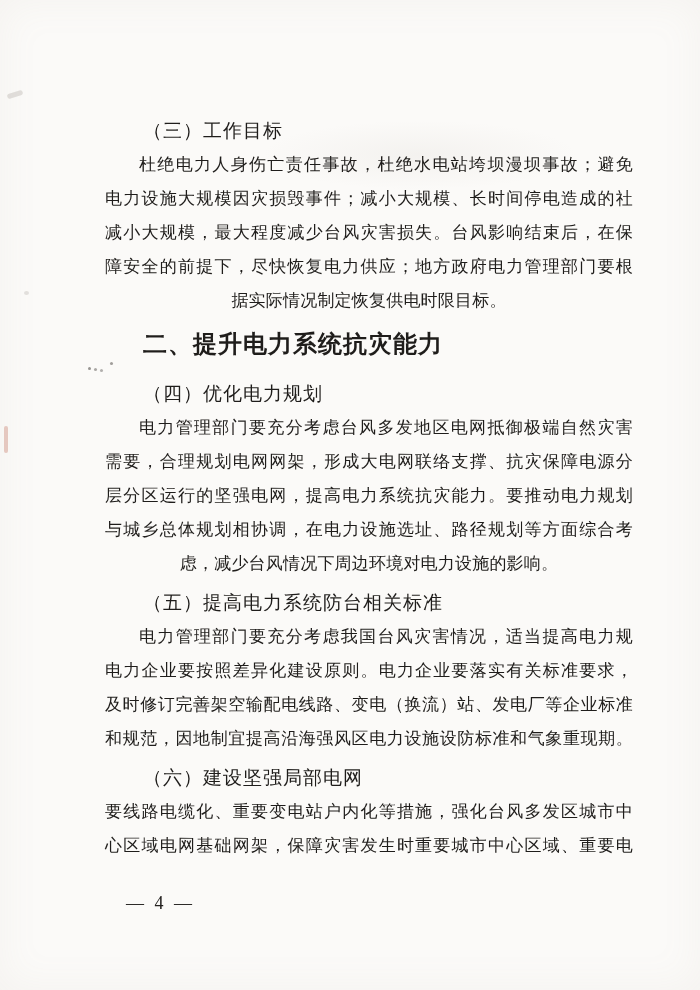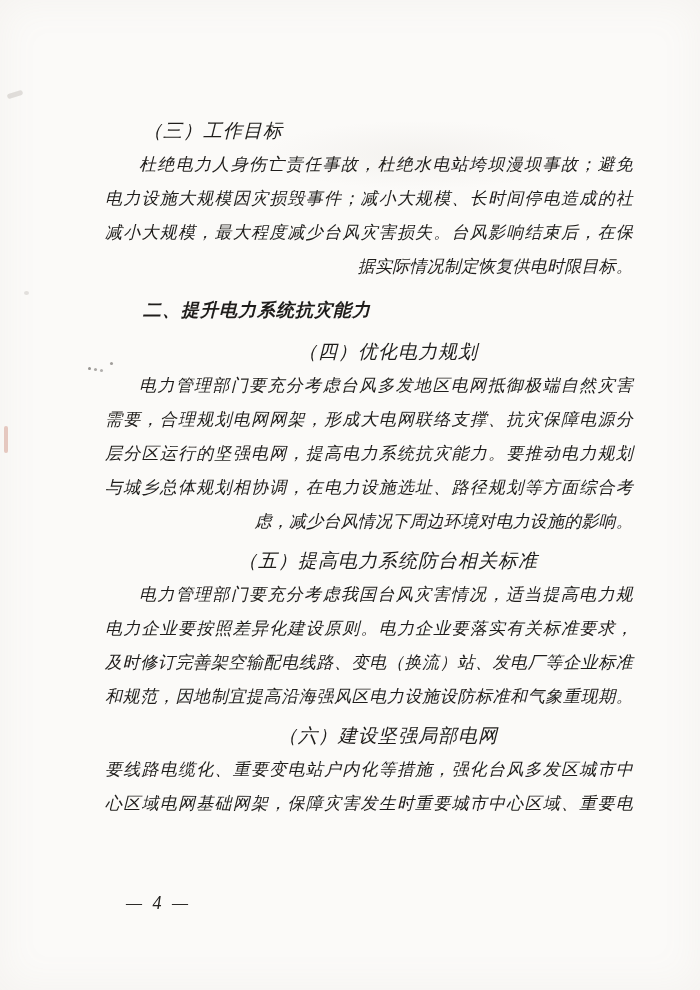--- a/index.html
+++ b/index.html
@@ -6,21 +6,20 @@
   .page {
     position: relative;
     width: 700px;
     height: 990px;
     margin: 0 auto;
     background: #fbfaf8;
     color: #1f1d1b;
     font-family: "Liberation Serif", "DejaVu Serif", serif;
     overflow: hidden;
     box-shadow: inset 0 0 40px rgba(160,150,140,0.08);
-    font-style: italic;
   }
   
   .scan-shade {
     position: absolute;
     left: 260px; top: 120px;
     width: 320px; height: 70px;
     background: radial-gradient(ellipse at center, rgba(180,170,160,0.10), rgba(180,170,160,0) 70%);
     pointer-events: none;
   }
   .speck-1 {
@@ -48,47 +47,47 @@
                 22px -5px 0 rgba(70,66,62,0.50);
   }
   .text-block {
     position: absolute;
     left: 105px; top: 114px;
     width: 528px;
   }
   .line {
     font-size: 17px;
     line-height: 34px;
-    text-align: right;
+    text-align: center;
     letter-spacing: 0.2px;
     white-space: nowrap;
   }
   .line.fill {
     white-space: normal;
     text-align: justify;
     text-align-last: justify;
   }
   .line.first { text-indent: 2em; }
   .h-kai {
     font-size: 19px;
     line-height: 34px;
     padding-left: 38px;
     letter-spacing: 1px;
     font-weight: 500;
   }
-  .text-block > .h-kai:not(:first-child) { margin-top: 5px; text-align: center; }
+  .text-block > .h-kai:not(:first-child) { margin-top: 5px; }
   .h-bold {
     font-family: "Liberation Sans", "DejaVu Sans", sans-serif;
     font-weight: 700;
-    font-size: 18px;
+    font-size: 24px;
     line-height: 34px;
     padding-left: 38px;
     letter-spacing: 1px;
     margin-top: 9px;
-    margin-bottom: 8px;
+    margin-bottom: 16px;
   }
   .page-number {
     position: absolute;
     left: 126px; top: 893px;
     font-size: 18px;
     letter-spacing: 3px;
     color: #23211f;
   }
 </style>
 </head>
@@ -100,20 +99,21 @@
   <div class="speck-2"></div>
   <div class="speck-red"></div>
   <div class="speck-dots"></div>
 
   <div class="text-block">
       <div class="h-kai">（三）工作目标</div>
       <div class="para">
         <div class="line first fill">杜绝电力人身伤亡责任事故，杜绝水电站垮坝漫坝事故；避免</div>
         <div class="line fill">电力设施大规模因灾损毁事件；减小大规模、长时间停电造成的社</div>
         <div class="line fill">减小大规模，最大程度减少台风灾害损失。台风影响结束后，在保</div>
+        <div class="line fill">障安全的前提下，尽快恢复电力供应；地方政府电力管理部门要根</div>
         <div class="line">据实际情况制定恢复供电时限目标。</div>
       </div>
       <div class="h-bold">二、提升电力系统抗灾能力</div>
       <div class="h-kai">（四）优化电力规划</div>
       <div class="para">
         <div class="line first fill">电力管理部门要充分考虑台风多发地区电网抵御极端自然灾害</div>
         <div class="line fill">需要，合理规划电网网架，形成大电网联络支撑、抗灾保障电源分</div>
         <div class="line fill">层分区运行的坚强电网，提高电力系统抗灾能力。要推动电力规划</div>
         <div class="line fill">与城乡总体规划相协调，在电力设施选址、路径规划等方面综合考</div>
         <div class="line">虑，减少台风情况下周边环境对电力设施的影响。</div>

